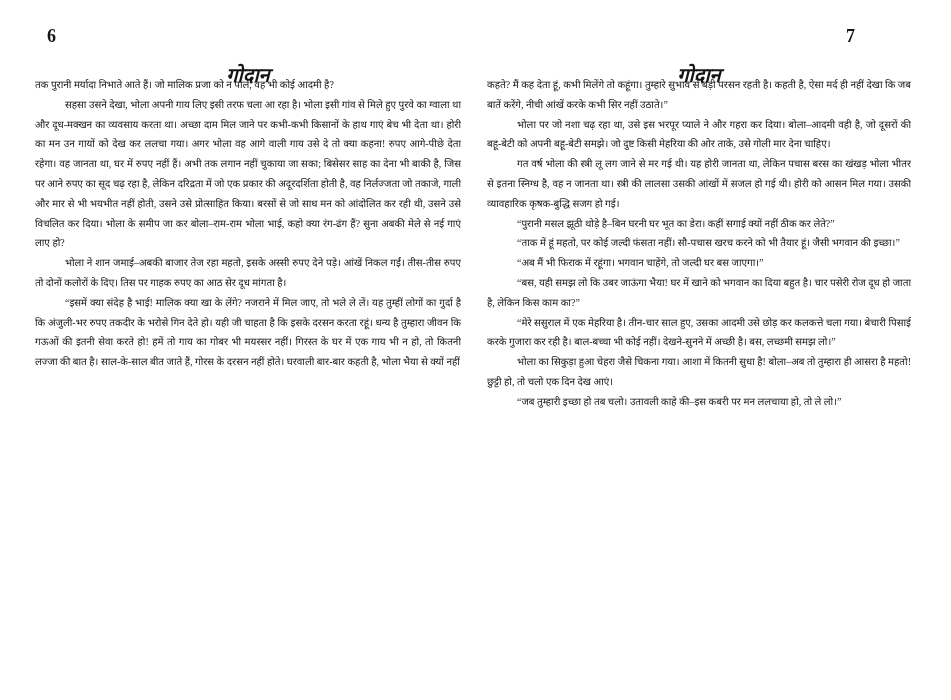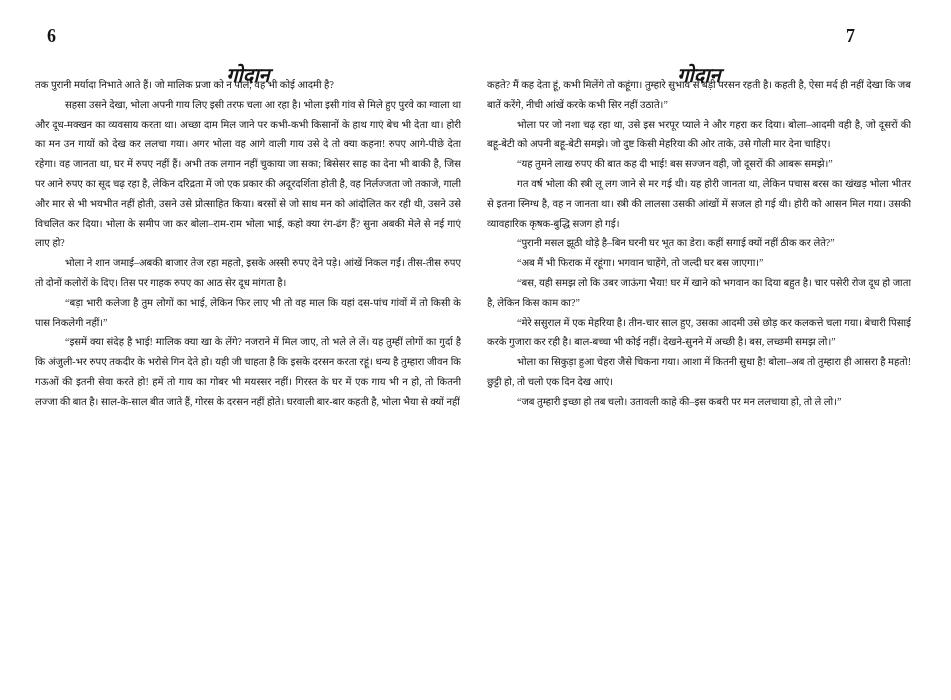--- a/index.html
+++ b/index.html
@@ -74,36 +74,35 @@
 
   <section class="page left">
     <header class="page-header">
       <span class="page-num">6</span>
       <span class="running-title">गोदान</span>
     </header>
     <div class="page-body">
       <p class="para noindent">तक पुरानी मर्यादा निभाते आते हैं। जो मालिक प्रजा को न पाले, वह भी कोई आदमी है?</p>
       <p class="para">सहसा उसने देखा, भोला अपनी गाय लिए इसी तरफ चला आ रहा है। भोला इसी गांव से मिले हुए पुरवे का ग्वाला था और दूध-मक्खन का व्यवसाय करता था। अच्छा दाम मिल जाने पर कभी-कभी किसानों के हाथ गाएं बेच भी देता था। होरी का मन उन गायों को देख कर ललचा गया। अगर भोला वह आगे वाली गाय उसे दे तो क्या कहना! रुपए आगे-पीछे देता रहेगा। वह जानता था, घर में रुपए नहीं हैं। अभी तक लगान नहीं चुकाया जा सका; बिसेसर साह का देना भी बाकी है, जिस पर आने रुपए का सूद चढ़ रहा है, लेकिन दरिद्रता में जो एक प्रकार की अदूरदर्शिता होती है, वह निर्लज्जता जो तकाजे, गाली और मार से भी भयभीत नहीं होती, उसने उसे प्रोत्साहित किया। बरसों से जो साध मन को आंदोलित कर रही थी, उसने उसे विचलित कर दिया। भोला के समीप जा कर बोला–राम-राम भोला भाई, कहो क्या रंग-ढंग हैं? सुना अबकी मेले से नई गाएं लाए हो?</p>
       <p class="para">भोला ने शान जमाई–अबकी बाजार तेज रहा महतो, इसके अस्सी रुपए देने पड़े। आंखें निकल गईं। तीस-तीस रुपए तो दोनों कलोरों के दिए। तिस पर गाहक रुपए का आठ सेर दूध मांगता है।</p>
-      <p class="para">“बड़ा भारी कलेजा है तुम लोगों का भाई, लेकिन फिर लाए भी तो वह माल कि यहां दस-पांच गांवों में तो किसी के पास निकलेगी नहीं।”</p>
       <p class="para">“इसमें क्या संदेह है भाई! मालिक क्या खा के लेंगे? नजराने में मिल जाए, तो भले ले लें। यह तुम्हीं लोगों का गुर्दा है कि अंजुली-भर रुपए तकदीर के भरोसे गिन देते हो। यही जी चाहता है कि इसके दरसन करता रहूं। धन्य है तुम्हारा जीवन कि गऊओं की इतनी सेवा करते हो! हमें तो गाय का गोबर भी मयस्सर नहीं। गिरस्त के घर में एक गाय भी न हो, तो कितनी लज्जा की बात है। साल-के-साल बीत जाते हैं, गोरस के दरसन नहीं होते। घरवाली बार-बार कहती है, भोला भैया से क्यों नहीं</p>
     </div>
   </section>
 
   <section class="page right">
     <header class="page-header">
       <span class="running-title">गोदान</span>
       <span class="page-num">7</span>
     </header>
     <div class="page-body">
       <p class="para noindent">कहते? मैं कह देता हूं, कभी मिलेंगे तो कहूंगा। तुम्हारे सुभाव से बड़ी परसन रहती है। कहती है, ऐसा मर्द ही नहीं देखा कि जब बातें करेंगे, नीची आंखें करके कभी सिर नहीं उठाते।”</p>
       <p class="para">भोला पर जो नशा चढ़ रहा था, उसे इस भरपूर प्याले ने और गहरा कर दिया। बोला–आदमी वही है, जो दूसरों की बहू-बेटी को अपनी बहू-बेटी समझे। जो दुष्ट किसी मेहरिया की ओर ताके, उसे गोली मार देना चाहिए।</p>
-      <p class="para">“यह तुमने लाख रुपए की बात कह दी भाई! बस सज्जन वही, जो दूसरों की आबरू समझे।”</p>
       <p class="para">गत वर्ष भोला की स्त्री लू लग जाने से मर गई थी। यह होरी जानता था, लेकिन पचास बरस का खंखड़ भोला भीतर से इतना स्निग्ध है, वह न जानता था। स्त्री की लालसा उसकी आंखों में सजल हो गई थी। होरी को आसन मिल गया। उसकी व्यावहारिक कृषक-बुद्धि सजग हो गई।</p>
       <p class="para">“पुरानी मसल झूठी थोड़े है–बिन घरनी घर भूत का डेरा। कहीं सगाई क्यों नहीं ठीक कर लेते?”</p>
+      <p class="para">“ताक में हूं महतो, पर कोई जल्दी फंसता नहीं। सौ-पचास खरच करने को भी तैयार हूं। जैसी भगवान की इच्छा।”</p>
       <p class="para">“अब मैं भी फिराक में रहूंगा। भगवान चाहेंगे, तो जल्दी घर बस जाएगा।”</p>
       <p class="para">“बस, यही समझ लो कि उबर जाऊंगा भैया! घर में खाने को भगवान का दिया बहुत है। चार पसेरी रोज दूध हो जाता है, लेकिन किस काम का?”</p>
       <p class="para">“मेरे ससुराल में एक मेहरिया है। तीन-चार साल हुए, उसका आदमी उसे छोड़ कर कलकत्ते चला गया। बेचारी पिसाई करके गुजारा कर रही है। बाल-बच्चा भी कोई नहीं। देखने-सुनने में अच्छी है। बस, लच्छमी समझ लो।”</p>
       <p class="para">भोला का सिकुड़ा हुआ चेहरा जैसे चिकना गया। आशा में कितनी सुधा है! बोला–अब तो तुम्हारा ही आसरा है महतो! छुट्टी हो, तो चलो एक दिन देख आएं।</p>
       <p class="para">“जब तुम्हारी इच्छा हो तब चलो। उतावली काहे की–इस कबरी पर मन ललचाया हो, तो ले लो।”</p>
     </div>
   </section>
 
 </div>
 

